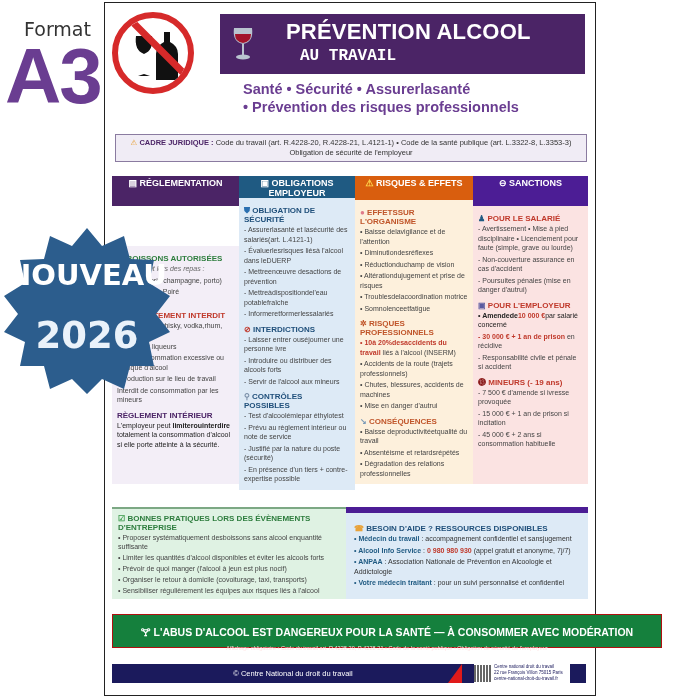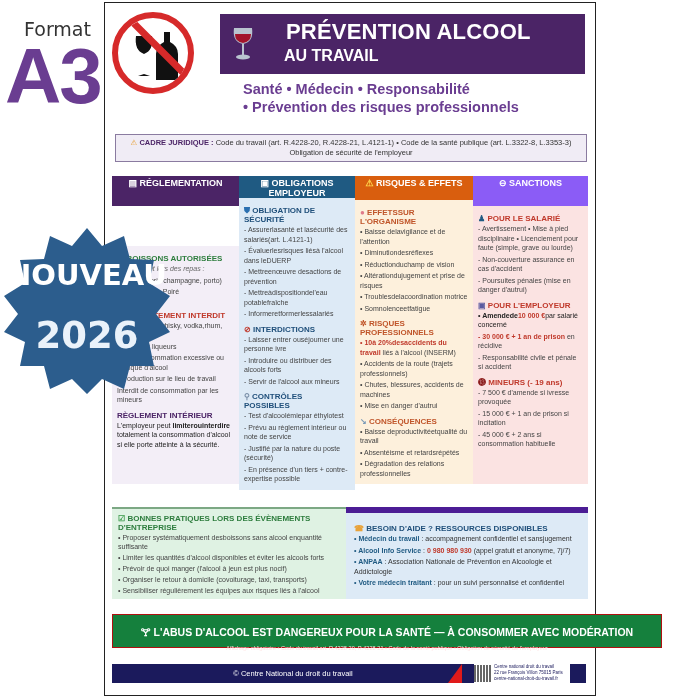--- a/index.html
+++ b/index.html
@@ -10,35 +10,35 @@
 
   .poster { position: absolute; left: 104px; top: 2px; width: 492px; height: 694px; border: 1px solid #222; background: #fff; }
 
   .no-sign { position: absolute; left: 112px; top: 12px; width: 82px; height: 82px; border-radius: 50%; border: 6px solid #d62a2a; background: #fff; overflow: hidden; }
   .no-sign .slash { position: absolute; left: -6px; top: 30px; width: 100px; height: 7px; background: #d62a2a; transform: rotate(45deg); }
   .no-sign svg { position: absolute; left: 12px; top: 12px; }
 
   .title-bar { position: absolute; left: 220px; top: 14px; width: 365px; height: 60px; background: #4b2466; }
   .title-bar .glass { position: absolute; left: 12px; top: 12px; }
   .title-main { position: absolute; left: 66px; top: 5px; font-size: 22px; font-weight: 700; color: #fff; letter-spacing: 0.2px; }
-  .title-sub { position: absolute; left: 64px; top: 33px; font-size: 16px; font-weight: 700; color: #fff; }
+  .title-sub { position: absolute; left: 80px; top: 33px; font-size: 16px; font-weight: 700; color: #fff; font-family: Liberation Mono, monospace; }
   .subtitle { position: absolute; left: 243px; top: 80px; font-size: 14.5px; font-weight: 700; color: #6a3d91; line-height: 18px; }
 
   .cadre { position: absolute; left: 115px; top: 134px; width: 472px; height: 28px; background: #f0ecf5; border: 1px solid #8a7ba0; text-align: center; font-size: 7.5px; color: #333; line-height: 10px; padding-top: 3px; }
   .cadre b { font-weight: 700; color: #4b2466; }
   .cadre .warn { color: #e8a23a; }
 
   .cols { position: absolute; left: 112px; top: 176px; width: 476px; height: 308px; display: flex; }
   .col { height: 100%; display: flex; flex-direction: column; }
   .col-head { height: 30px; color: #fff; font-size: 9px; font-weight: 700; text-align: center; line-height: 10px; padding-top: 2px; }
   .col-body { flex: 1; padding: 8px 5px 4px 5px; font-size: 7px; color: #444; line-height: 9.5px; }
   .col-1 { width: 127px; } .col-1 .col-head { background: #4b2466; } .col-1 .col-body { background: #f3eef7; margin-top: 40px; }
   .col-2 { width: 116px; } .col-2 .col-head { background: #1f5a82; } .col-2 .col-body { background: #ddeaf6; }
   .col-3 { width: 118px; } .col-3 .col-head { background: #d95e0e; } .col-3 .col-body { background: #fdf0dc; }
-  .col-4 { width: 115px; } .col-4 .col-head { background: #8b5cf6; } .col-4 .col-body { background: #fbe3e2; }
+  .col-4 { width: 115px; } .col-4 .col-head { background: #4c1d95; } .col-4 .col-body { background: #fbe3e2; }
 
   .sec-title { font-size: 8px; font-weight: 700; margin-top: 6px; margin-bottom: 1px; line-height: 9px; }
   .sec-title:first-child { margin-top: 0; }
   .c1 .sec-title { color: #2e7d3e; }
   .c1 .sec-title.red { color: #c0392b; }
   .c1 .sec-title.purple { color: #4b2466; }
   .c2 .sec-title { color: #1f4f7a; }
   .c3 .sec-title { color: #c0552a; }
   .c4 .sec-title { color: #c0392b; }
   .item { margin-bottom: 2px; }
@@ -90,21 +90,21 @@
   <svg class="glass" width="22" height="34" viewBox="0 0 22 34">
     <path d="M2 2 L20 2 Q22 16 11 18 Q0 16 2 2 Z" fill="#b9c3cf"></path>
     <path d="M3 8 L19 8 Q19 16 11 17 Q3 16 3 8 Z" fill="#a3142b"></path>
     <rect x="10" y="18" width="2" height="11" fill="#b9c3cf"></rect>
     <ellipse cx="11" cy="31" rx="7" ry="2.5" fill="#b9c3cf"></ellipse>
   </svg>
   <div class="title-main">PRÉVENTION ALCOOL</div>
   <div class="title-sub">AU TRAVAIL</div>
 </div>
 <div class="subtitle">
-  <div>Santé • Médecin • Responsabilité</div>
+  <div>Santé • Sécurité • Assurerlasanté</div>
   <div>• Prévention des risques professionnels</div>
 </div>
 
 <div class="cadre">
   <div><span class="warn">⚠</span> <b>CADRE JURIDIQUE :</b> <span>Code du travail (art. R.4228-20, R.4228-21, L.4121-1) • Code de la santé publique (art. L.3322-8, L.3353-3)</span></div>
   <div>Obligation de sécurité de l'employeur</div>
 </div>
 
 <div class="cols">
 

